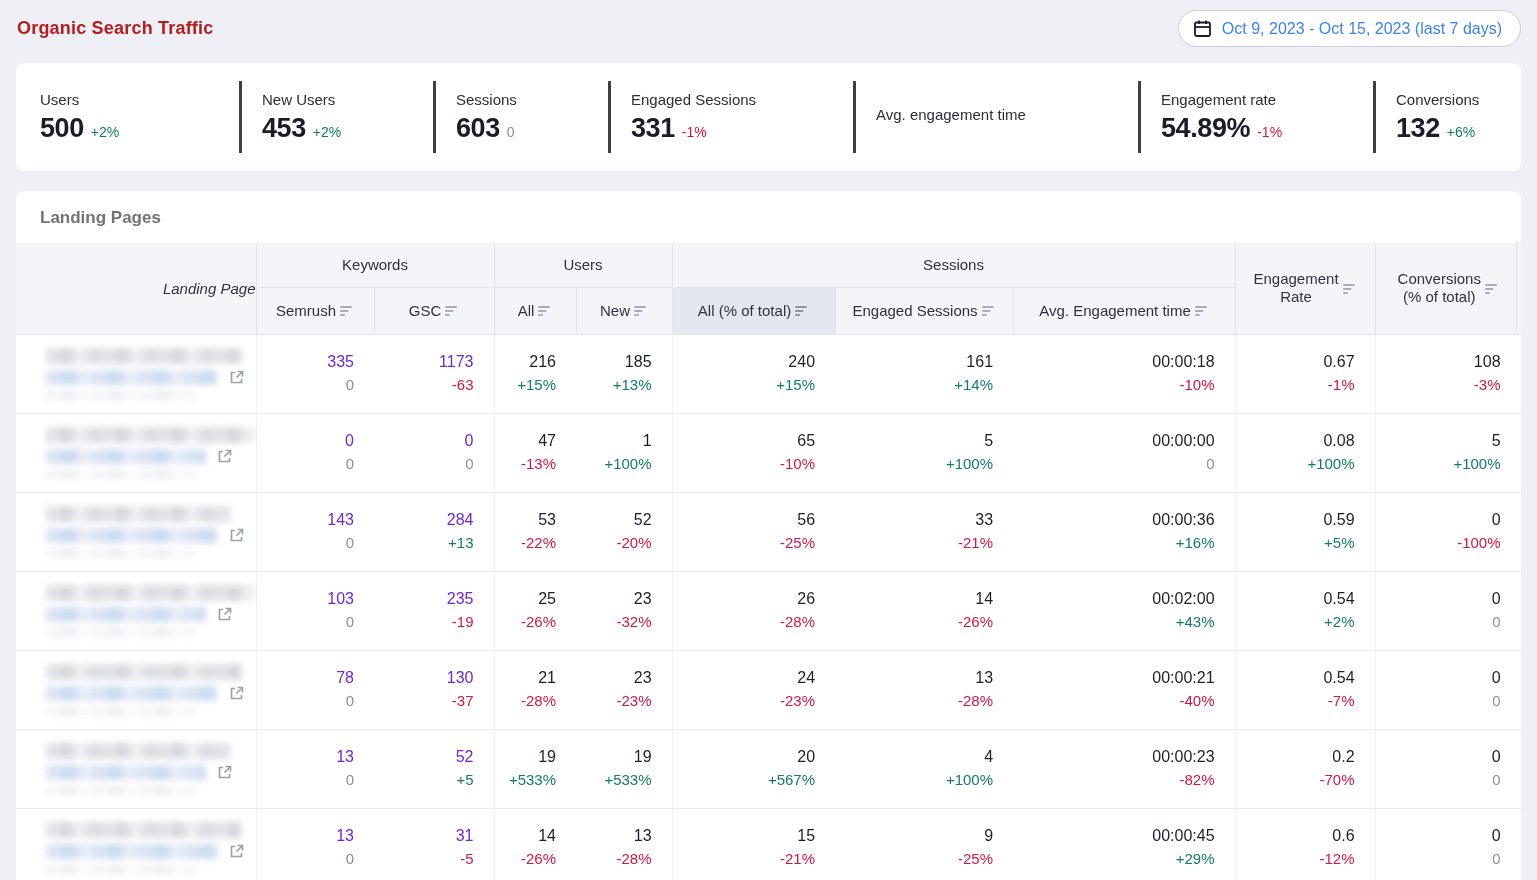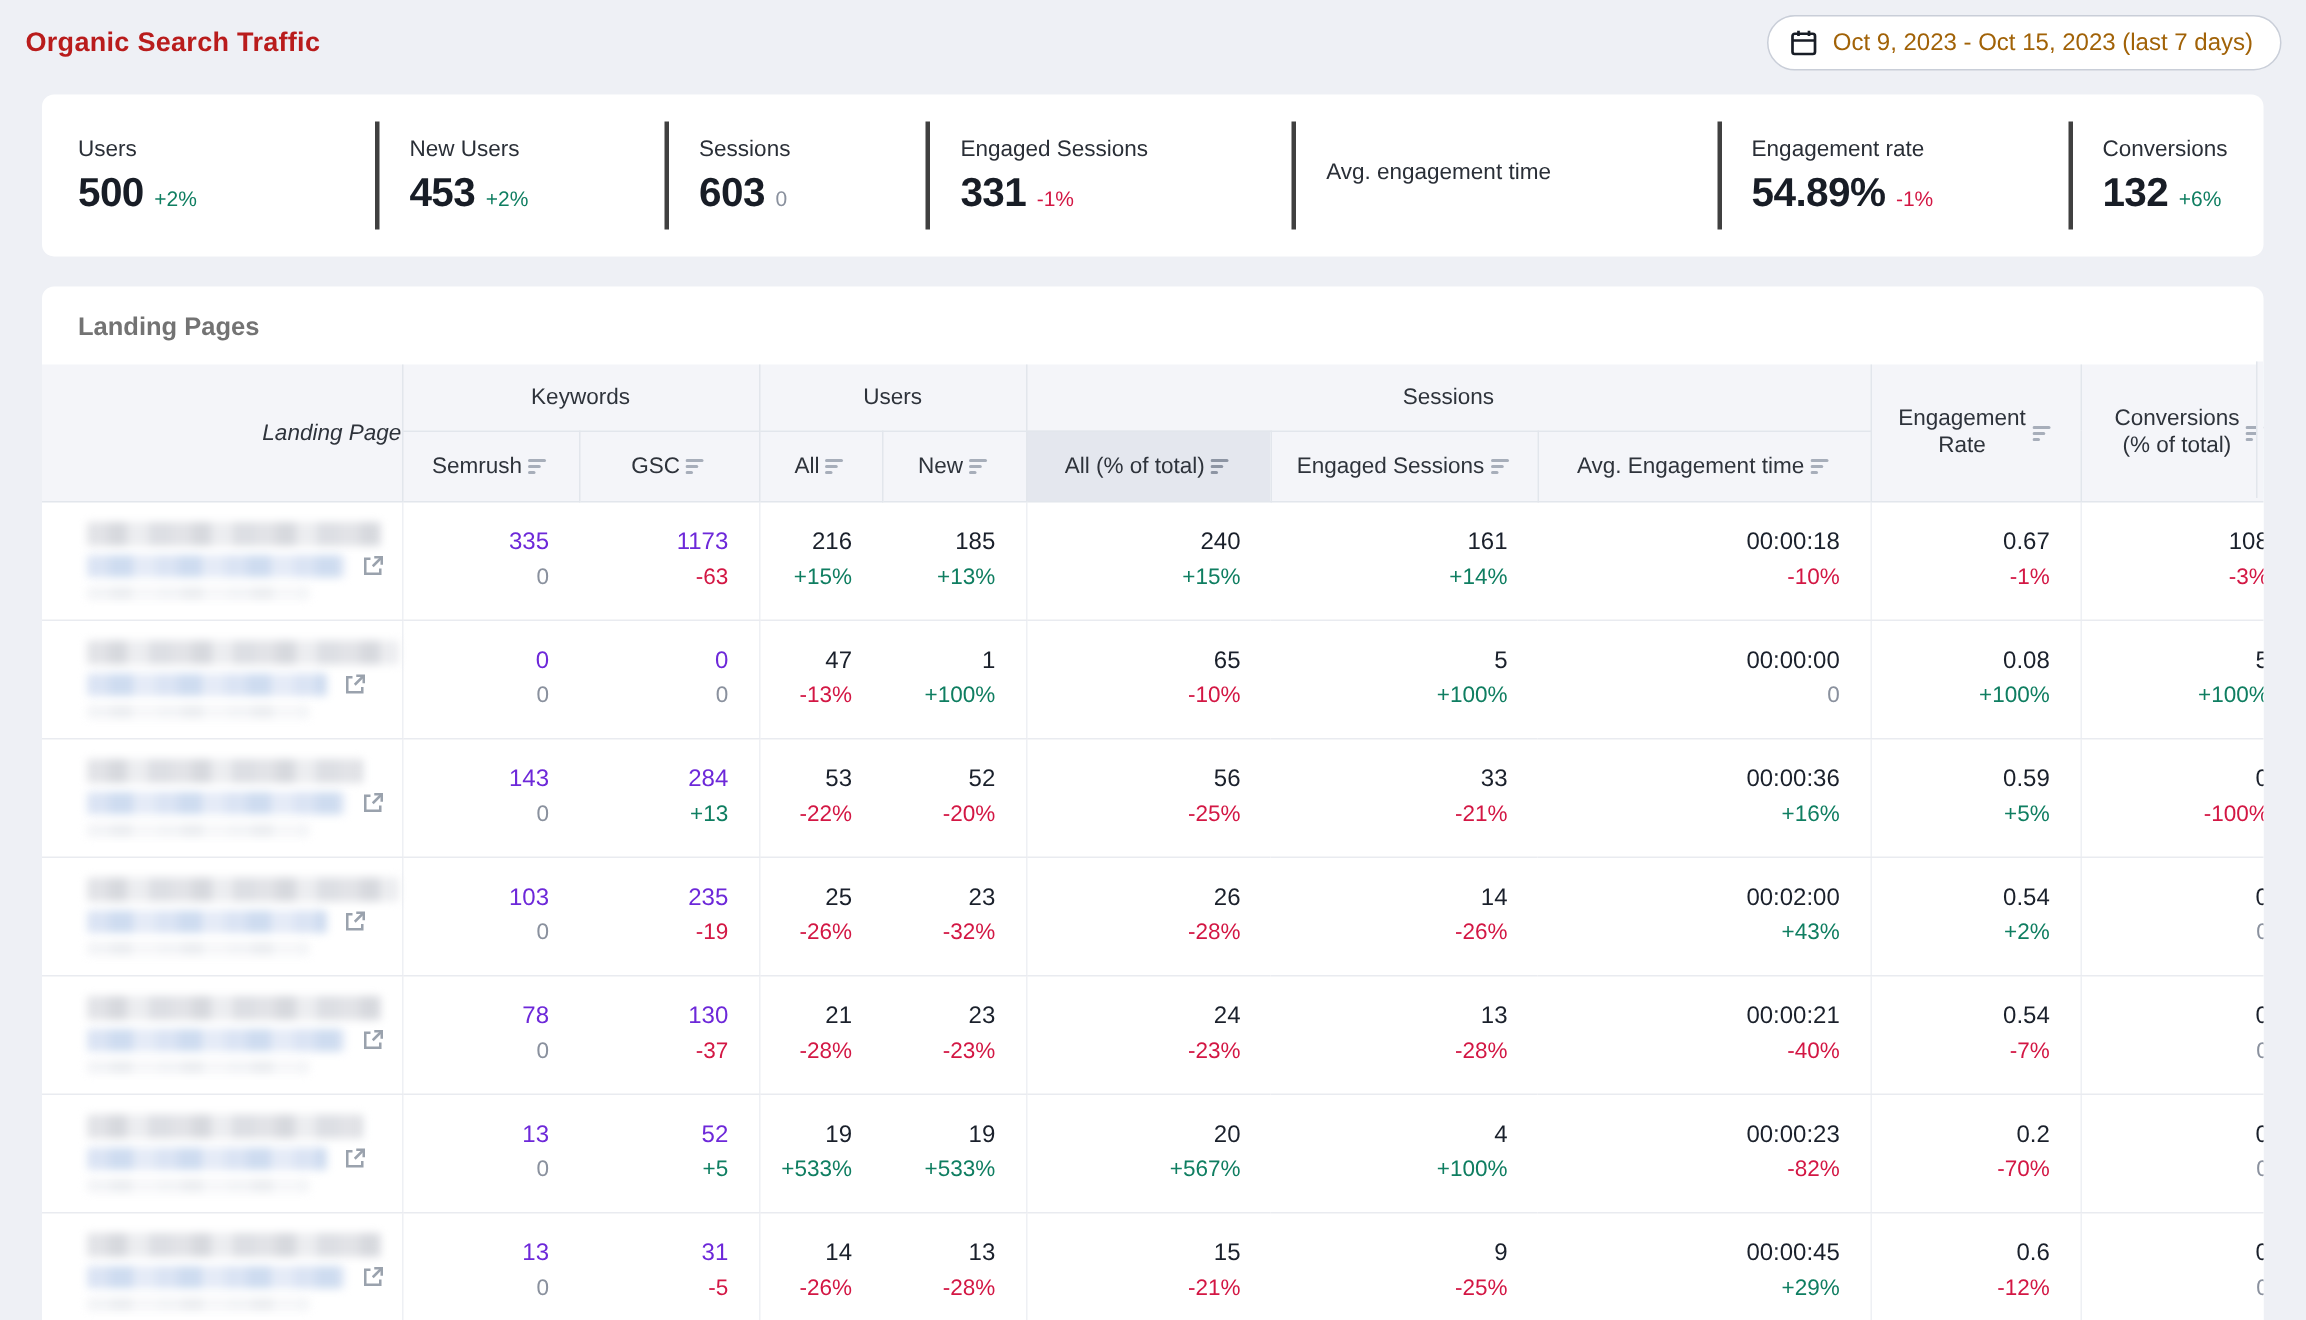--- a/index.html
+++ b/index.html
@@ -6,23 +6,23 @@
   html,body { width:1537px; height:880px; overflow:hidden; }
   body {
     font-family:"Liberation Sans","DejaVu Sans",sans-serif;
     background:#eef0f5; color:#1a202b;
   }
   .topbar { display:flex; justify-content:space-between; align-items:center; padding:10px 16px 8px 17px; }
   .page-title { font-size:18px; font-weight:700; color:#b91c1c; letter-spacing:.2px; }
   .date-btn {
     display:flex; align-items:center; gap:10px; background:#fff;
     border:1px solid #c9ced8; border-radius:19px; height:37px; padding:0 18px 0 14px;
-    font-size:16px; color:#a16207; cursor:pointer;
+    font-size:16px; color:#3b82f6; cursor:pointer;
   }
-  .card { background:#fff; border-radius:8px; margin:0 28px; }
+  .card { background:#fff; border-radius:8px; margin:0 16px; }
   
   .kpi-card { margin-top:8px; height:108px; display:flex; align-items:center; padding:0 24px; }
   .kpi { padding:6px 0 6px 20px; border-left:3px solid #404040; height:72px;
          display:flex; flex-direction:column; justify-content:center; }
   .kpi:first-child { border-left:none; padding-left:0; }
   .kpi-label { font-size:15px; color:#2a2f37; margin-bottom:5px; white-space:nowrap; }
   .kpi-value-line { display:flex; align-items:baseline; gap:7px; }
   .kpi-value { font-size:27px; font-weight:800; color:#181d26; letter-spacing:-.4px; white-space:nowrap; }
   .kpi-delta { font-size:14px; font-weight:400; }
   .pos { color:#0f7e61; }

